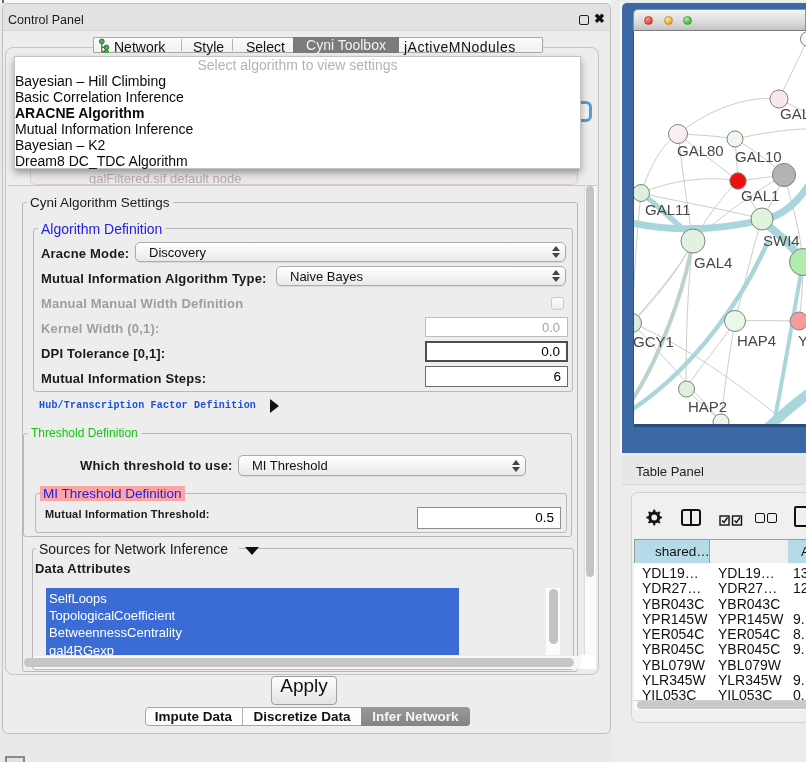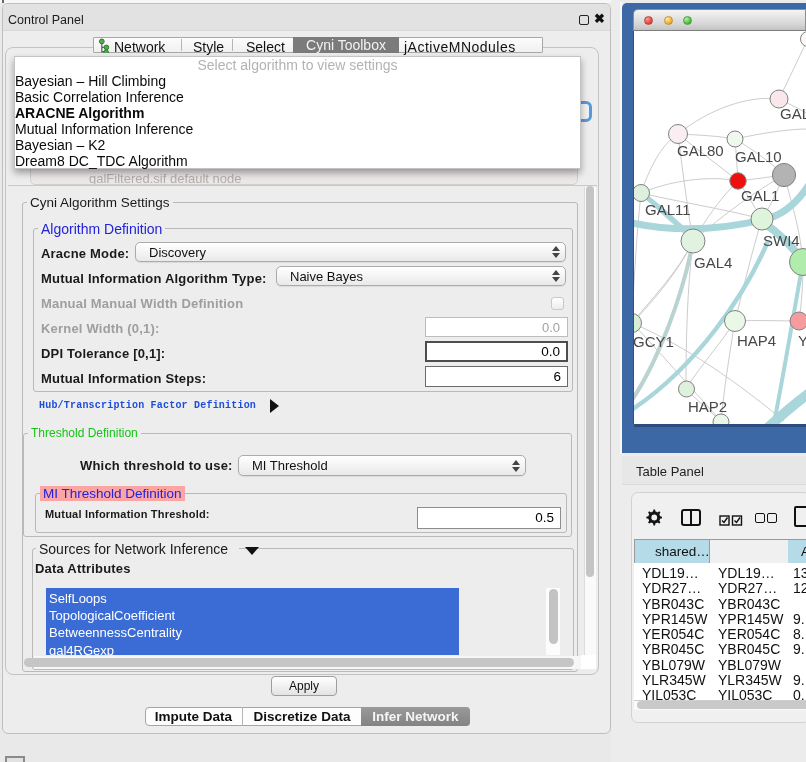--- a/index.html
+++ b/index.html
@@ -105,21 +105,21 @@
 <div class="abs" style="left:546px;top:588px;width:14px;height:67px;background:#fcfcfc;"></div>
 <div class="abs" style="left:549px;top:589px;width:9px;height:55px;background:#c3c3c3;border-radius:4.5px;"></div>
 
 <div class="abs" style="left:34px;top:656px;width:547px;height:13px;background:#f7f7f7;"></div>
 <div class="abs" style="left:24px;top:658px;width:550px;height:9px;background:#c6c6c6;border-radius:4.5px;"></div>
 <div class="abs" style="left:581px;top:655px;width:15px;height:14px;background:#fff;"></div>
 
 <div class="abs" style="left:584px;top:187px;width:12px;height:468px;background:#fafafa;border-left:1px solid #dcdcdc;"></div>
 <div class="abs" style="left:586px;top:186px;width:8px;height:391px;background:#c4c4c4;border-radius:4px;"></div>
 
-<div class="abs" style="left:271px;top:676px;width:66px;height:20px;background:linear-gradient(#ffffff,#e3e3e3);border:1px solid #9e9e9e;border-radius:4px;text-align:center;line-height:18px;font-size:12px;color:#111;">Apply</div>
+<div class="abs" style="left:271px;top:676px;width:66px;height:29px;background:linear-gradient(#ffffff,#e3e3e3);border:1px solid #9e9e9e;border-radius:4px;text-align:center;line-height:18px;font-size:19px;color:#111;">Apply</div>
 
 <div class="abs" style="left:145px;top:707px;width:325px;height:19px;background:#fdfdfd;border:1px solid #a5a5a5;border-radius:4px;"></div>
 <div class="abs" style="left:145px;top:707px;width:97px;height:19px;text-align:center;line-height:19px;font-size:13.5px;font-weight:bold;color:#111;">Impute Data</div>
 <div class="abs" style="left:242px;top:707px;width:119px;height:19px;border-left:1px solid #b5b5b5;text-align:center;line-height:19px;font-size:13.5px;font-weight:bold;color:#111;">Discretize Data</div>
 <div class="abs" style="left:361px;top:707px;width:109px;height:19px;background:linear-gradient(#9a9a9a,#838383);border-radius:0 4px 4px 0;text-align:center;line-height:19px;font-size:13.5px;font-weight:bold;color:#f5f5f5;">Infer Network</div>
 
 <div class="abs" style="left:5px;top:756px;width:20px;height:10px;border:2px solid #8a8a8a;background:#e2e2e2;"></div>
 
 <div class="abs" style="left:14px;top:56px;width:567px;height:113px;background:#fff;border:1px solid #c4c4c4;box-shadow:0 4px 7px rgba(0,0,0,0.35);z-index:40;"></div>
 <div class="abs" style="left:14px;top:57px;width:567px;text-align:center;font-size:14px;color:#b3b3b3;z-index:41;">Select algorithm to view settings</div>

